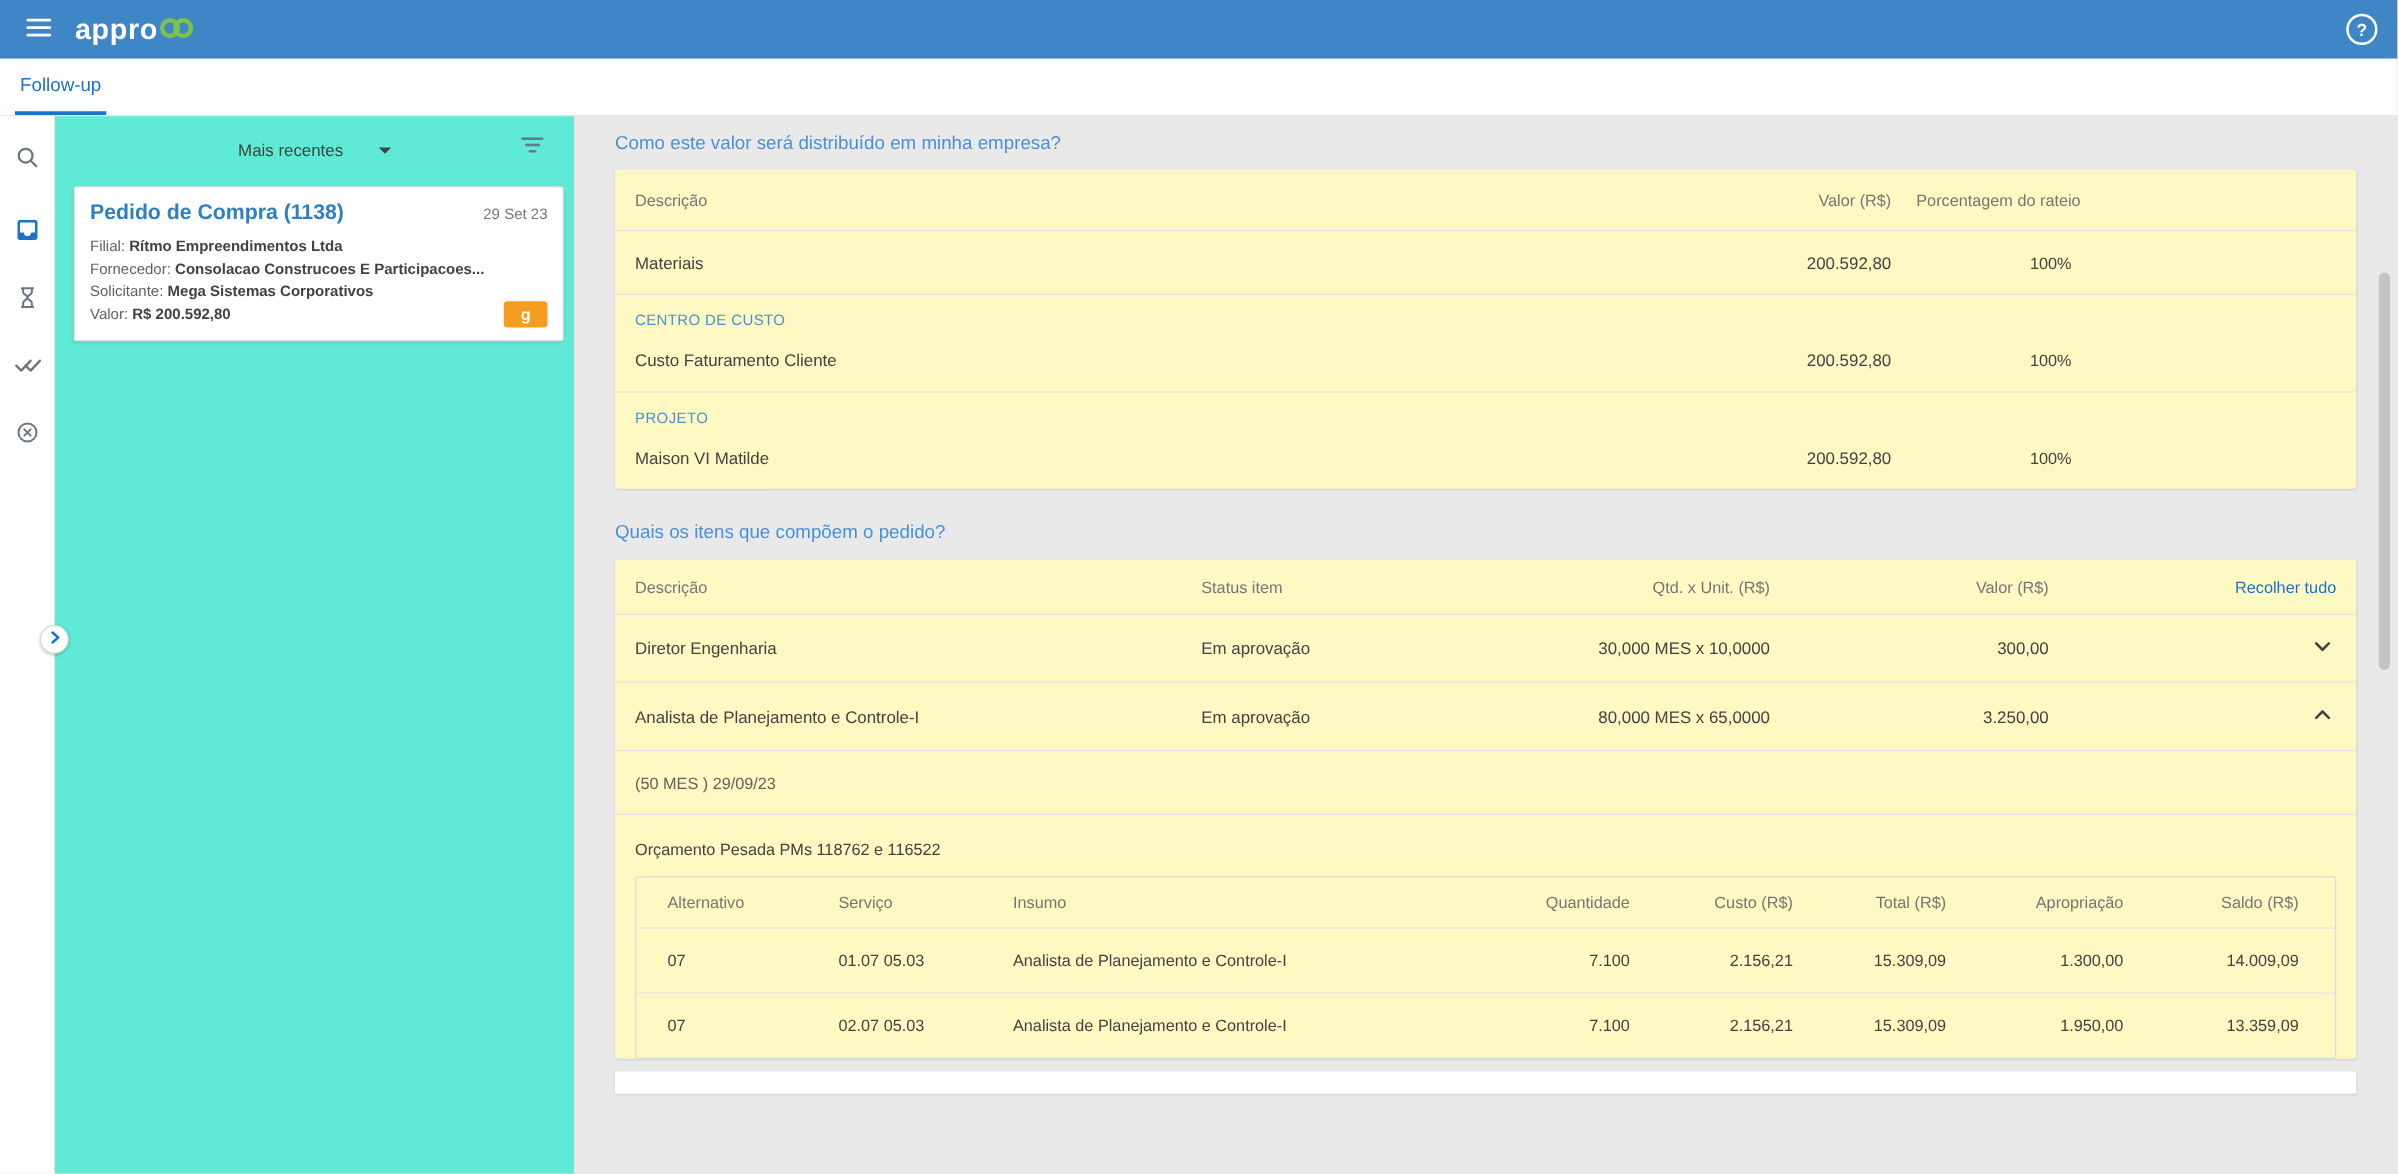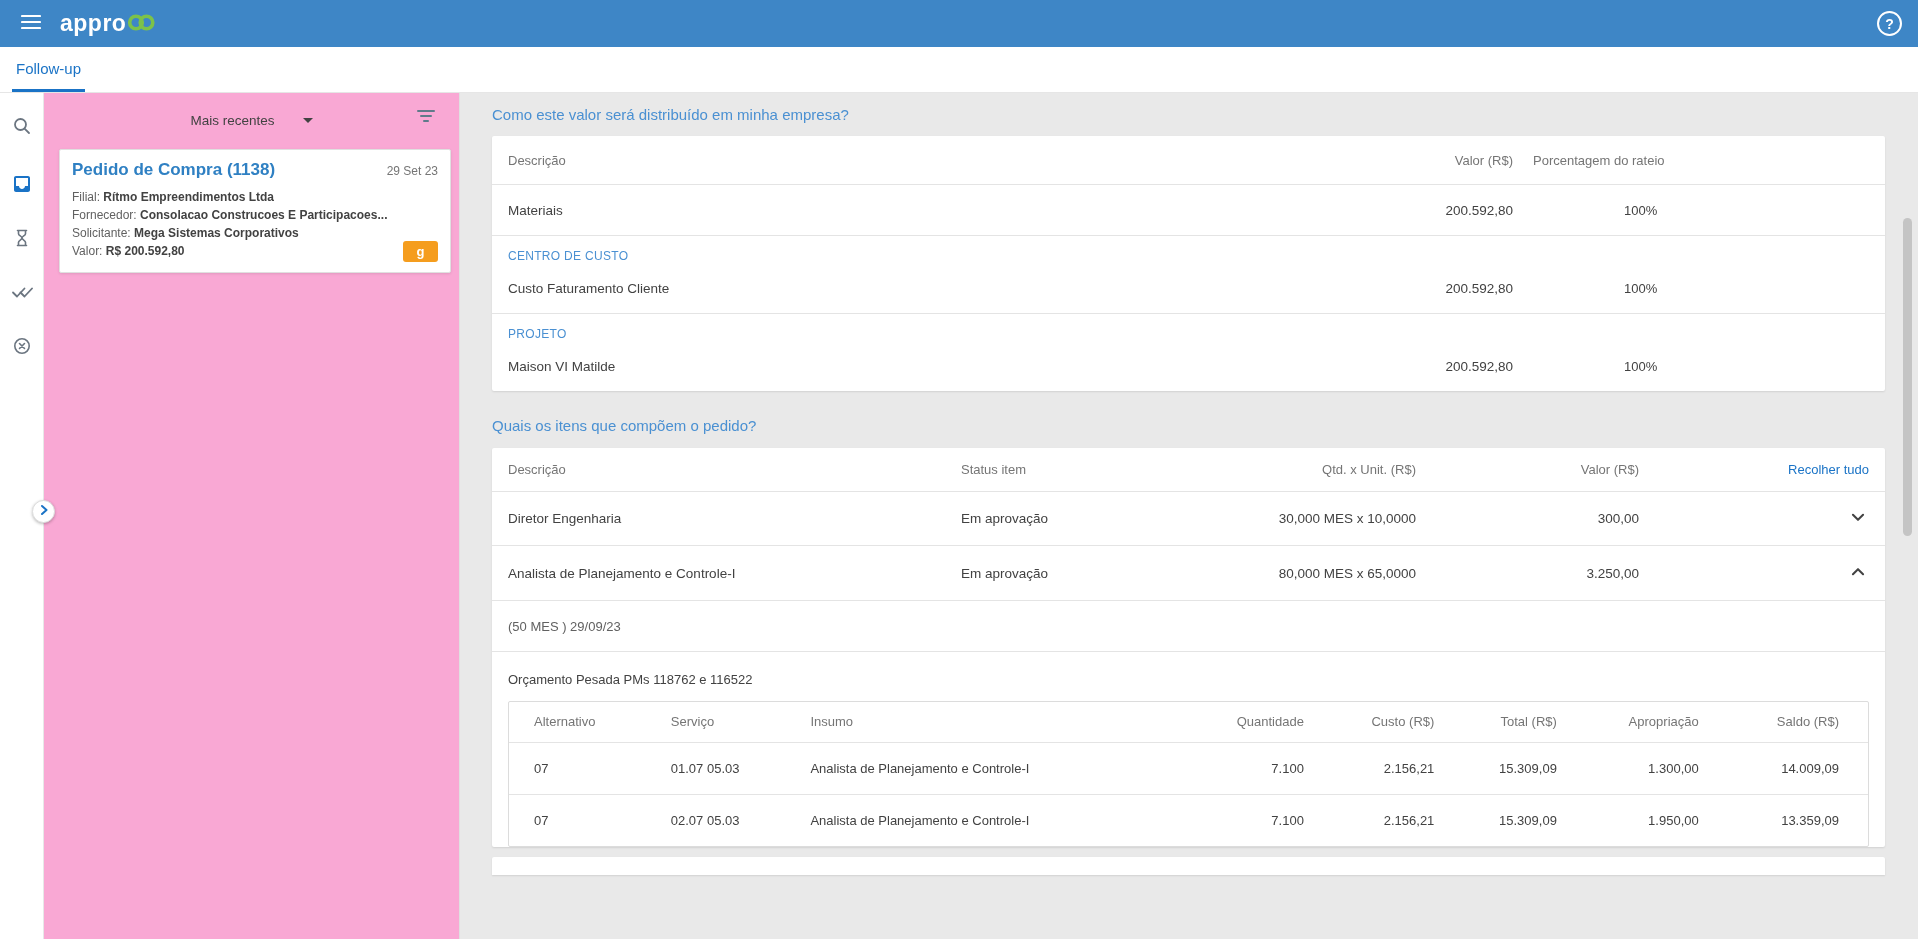--- a/index.html
+++ b/index.html
@@ -26,21 +26,21 @@
     border-bottom:3px solid #1a73c6; cursor:pointer; }
   
   .content { display:flex; height:846px; position:relative; }
   
   .rail { width:44px; background:#fff; border-right:1px solid #e8e8e8;
     display:flex; flex-direction:column; align-items:center; padding-top:12px; }
   .rail-item { width:44px; height:44px; display:flex; align-items:center; justify-content:center;
     background:none; border:none; cursor:pointer; margin-bottom:10px; }
   .rail-item.search { margin-bottom:14px; }
   
-  .listpanel { width:416px; background:#f9a8d4; border-right:1px solid #e0e0e0; position:relative; }
+  .listpanel { width:416px; background:#5eead4; border-right:1px solid #e0e0e0; position:relative; }
   .list-header { height:48px; display:flex; align-items:center; justify-content:center;
     position:relative; padding-top:6px; }
   .sort-control { display:flex; align-items:center; gap:28px; cursor:pointer;
     font-size:13.5px; color:#424242; background:none; border:none; }
   .caret { width:0; height:0; border:5px solid transparent; border-top-color:#424242;
     margin-top:5px; }
   .filter-btn { position:absolute; right:24px; top:16px; background:none; border:none; cursor:pointer; }
   .order-card { margin:8px 8px 0 15px; border:1px solid #e0e0e0; border-radius:2px;
     box-shadow:0 1px 3px rgba(0,0,0,.10); padding:10px 12px 12px; position:relative;
     background:#fff; cursor:pointer; }
@@ -54,21 +54,21 @@
     background:#f59d1e; border-radius:3px; color:#fff; font-weight:bold; font-size:13px;
     display:flex; align-items:center; justify-content:center; }
   .expand-btn { position:absolute; left:-12px; top:407px; width:23px; height:23px;
     border-radius:50%; background:#fff; border:1px solid #ddd;
     box-shadow:0 1px 3px rgba(0,0,0,.25); display:flex; align-items:center; justify-content:center;
     cursor:pointer; z-index:5; }
   
   .main { flex:1; padding:13px 33px 0 32px; overflow:hidden; }
   .section-title { font-size:15px; color:#4a90d2; font-weight:normal; margin:0 0 13px; }
   .section-title.second { margin:26px 0 14px; }
-  .panel { background:#ffffff; border-radius:2px; box-shadow:0 1px 2px rgba(0,0,0,.10); }
+  .panel { background:#fef9c3; border-radius:2px; box-shadow:0 1px 2px rgba(0,0,0,.10); }
   
   .dist-header { display:flex; align-items:center; height:49px; padding:0 16px;
     border-bottom:1px solid #e4e4e4; color:#757575; font-size:13px; }
   .col-desc { flex:1; }
   .col-valor { width:160px; text-align:right; }
   .col-pct { width:356px; padding-left:20px; }
   .group { border-bottom:1px solid #e4e4e4; }
   .group:last-child { border-bottom:none; }
   .group-label { padding:13px 16px 0; font-size:12px; color:#4a90d2; letter-spacing:.3px; }
   .dist-row { display:flex; align-items:center; height:50px; padding:0 16px; font-size:13.5px; }

